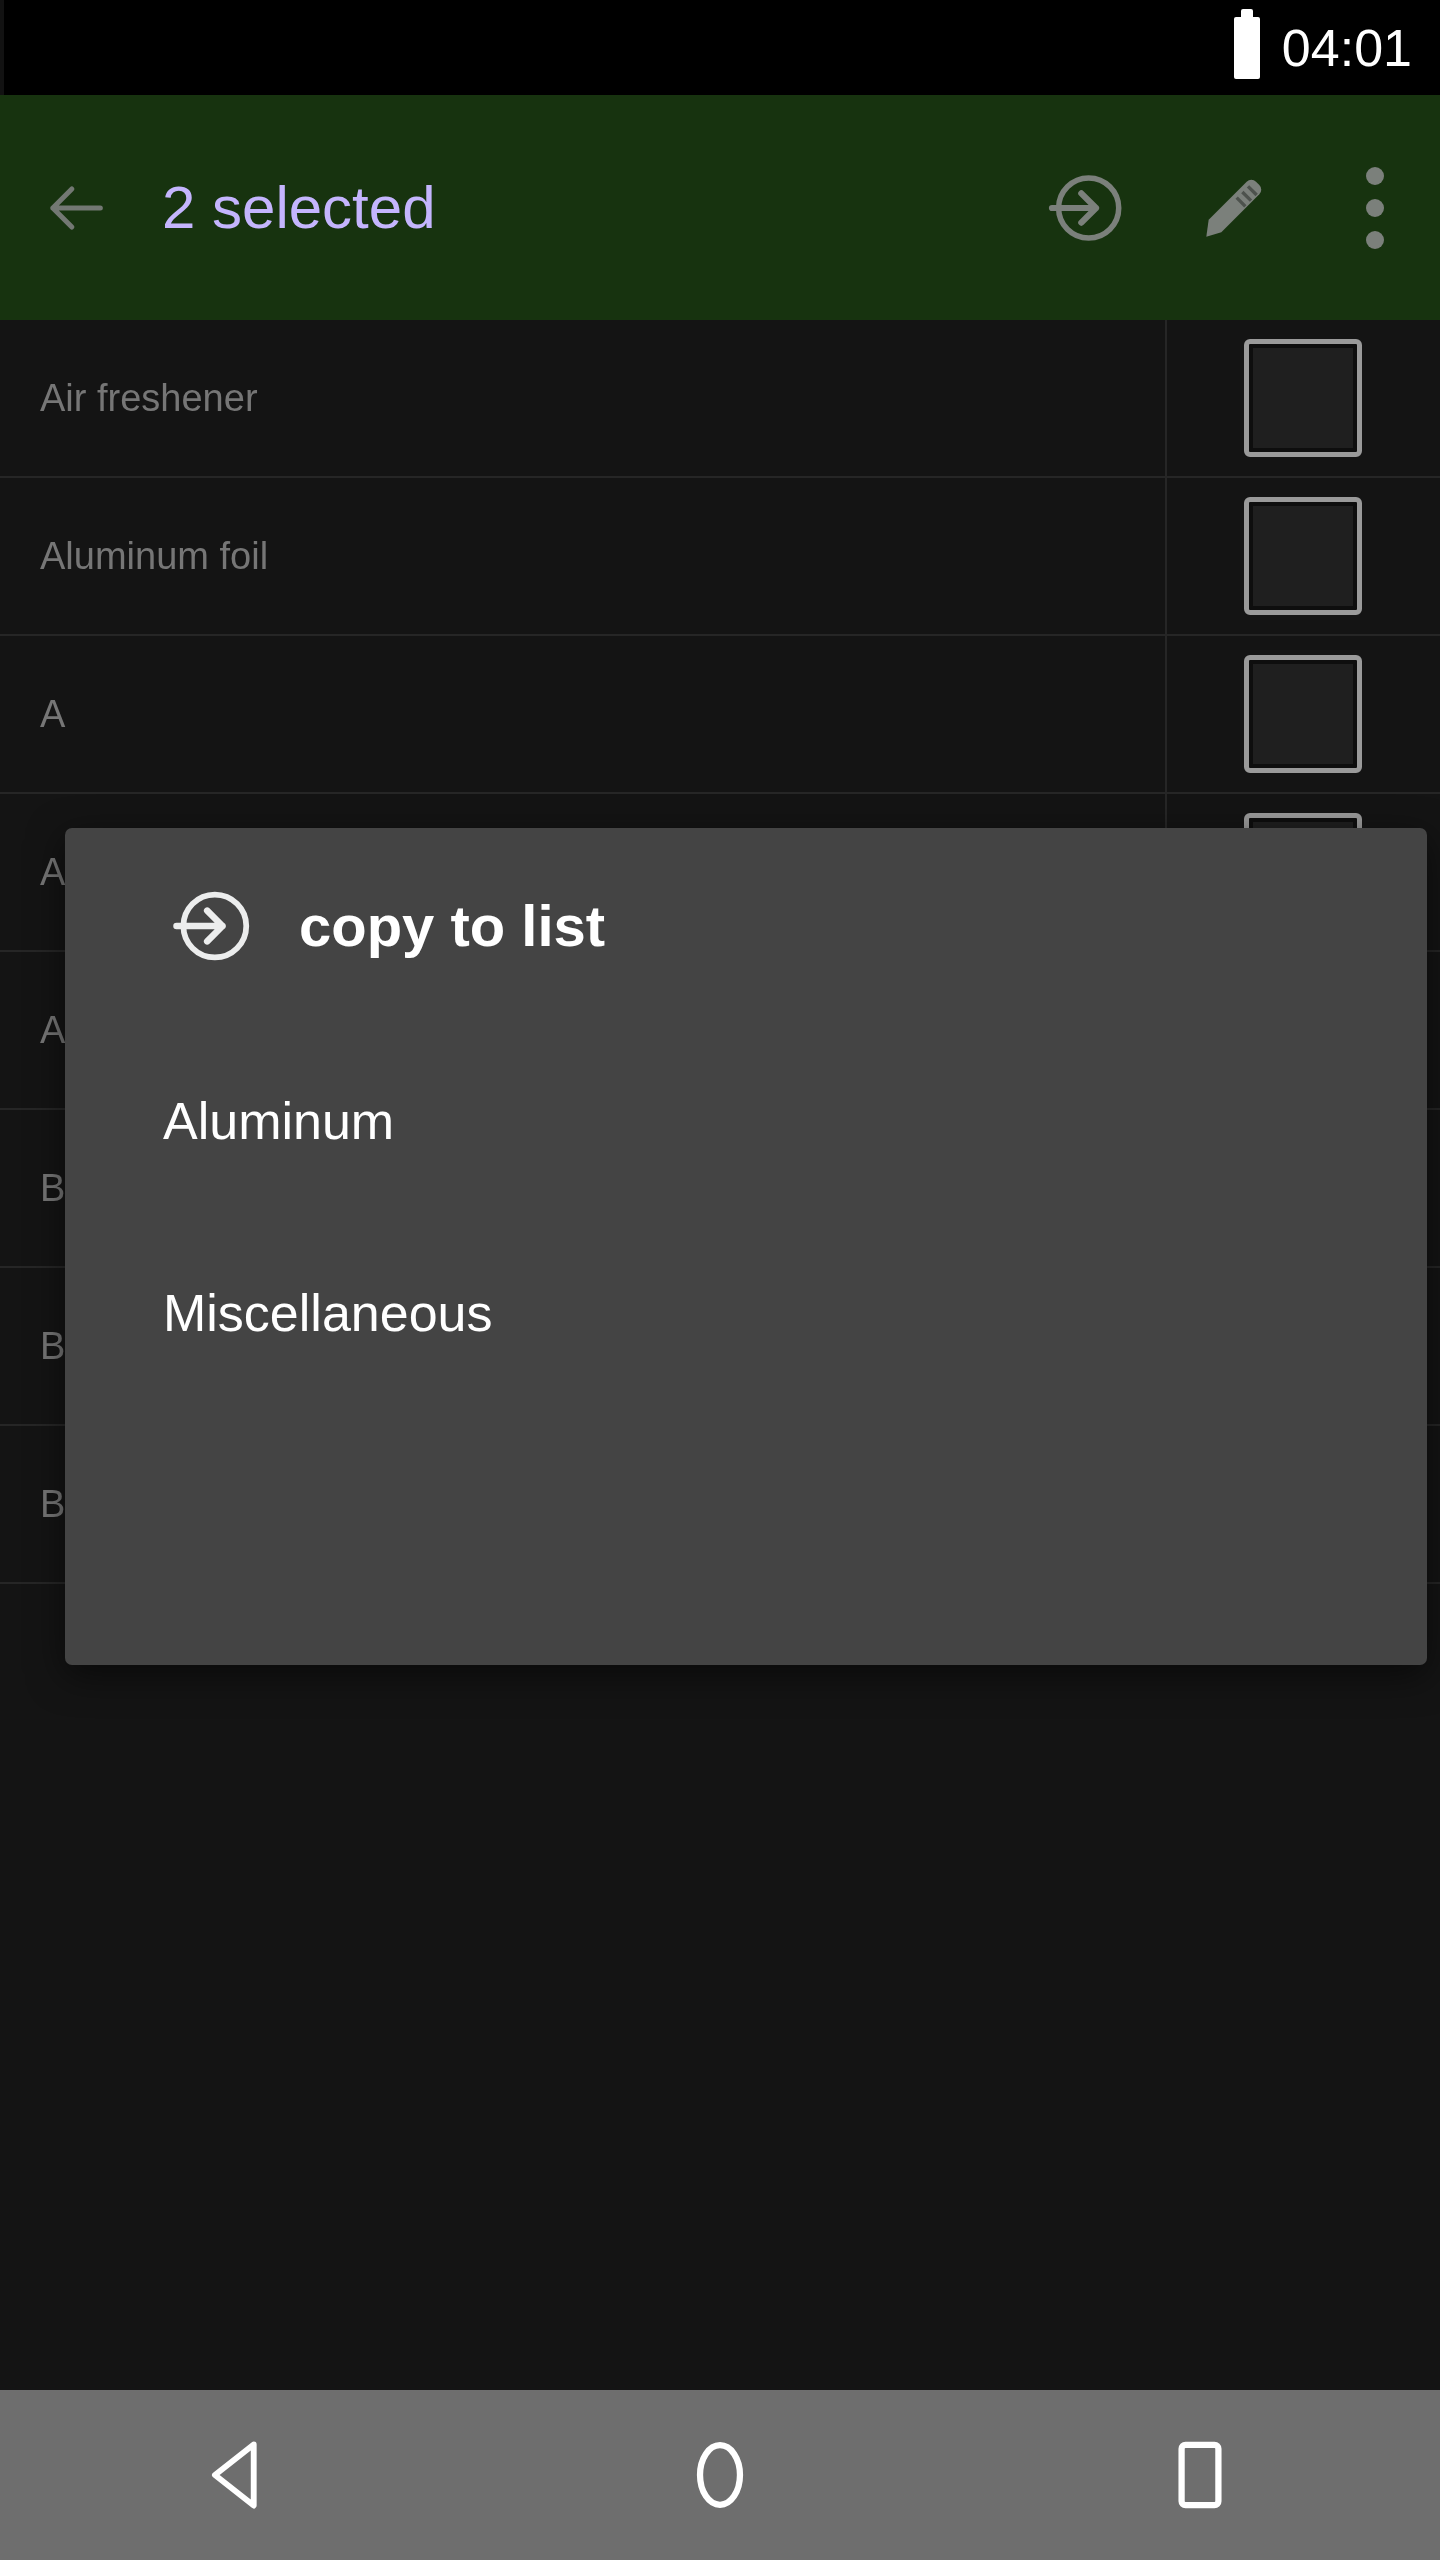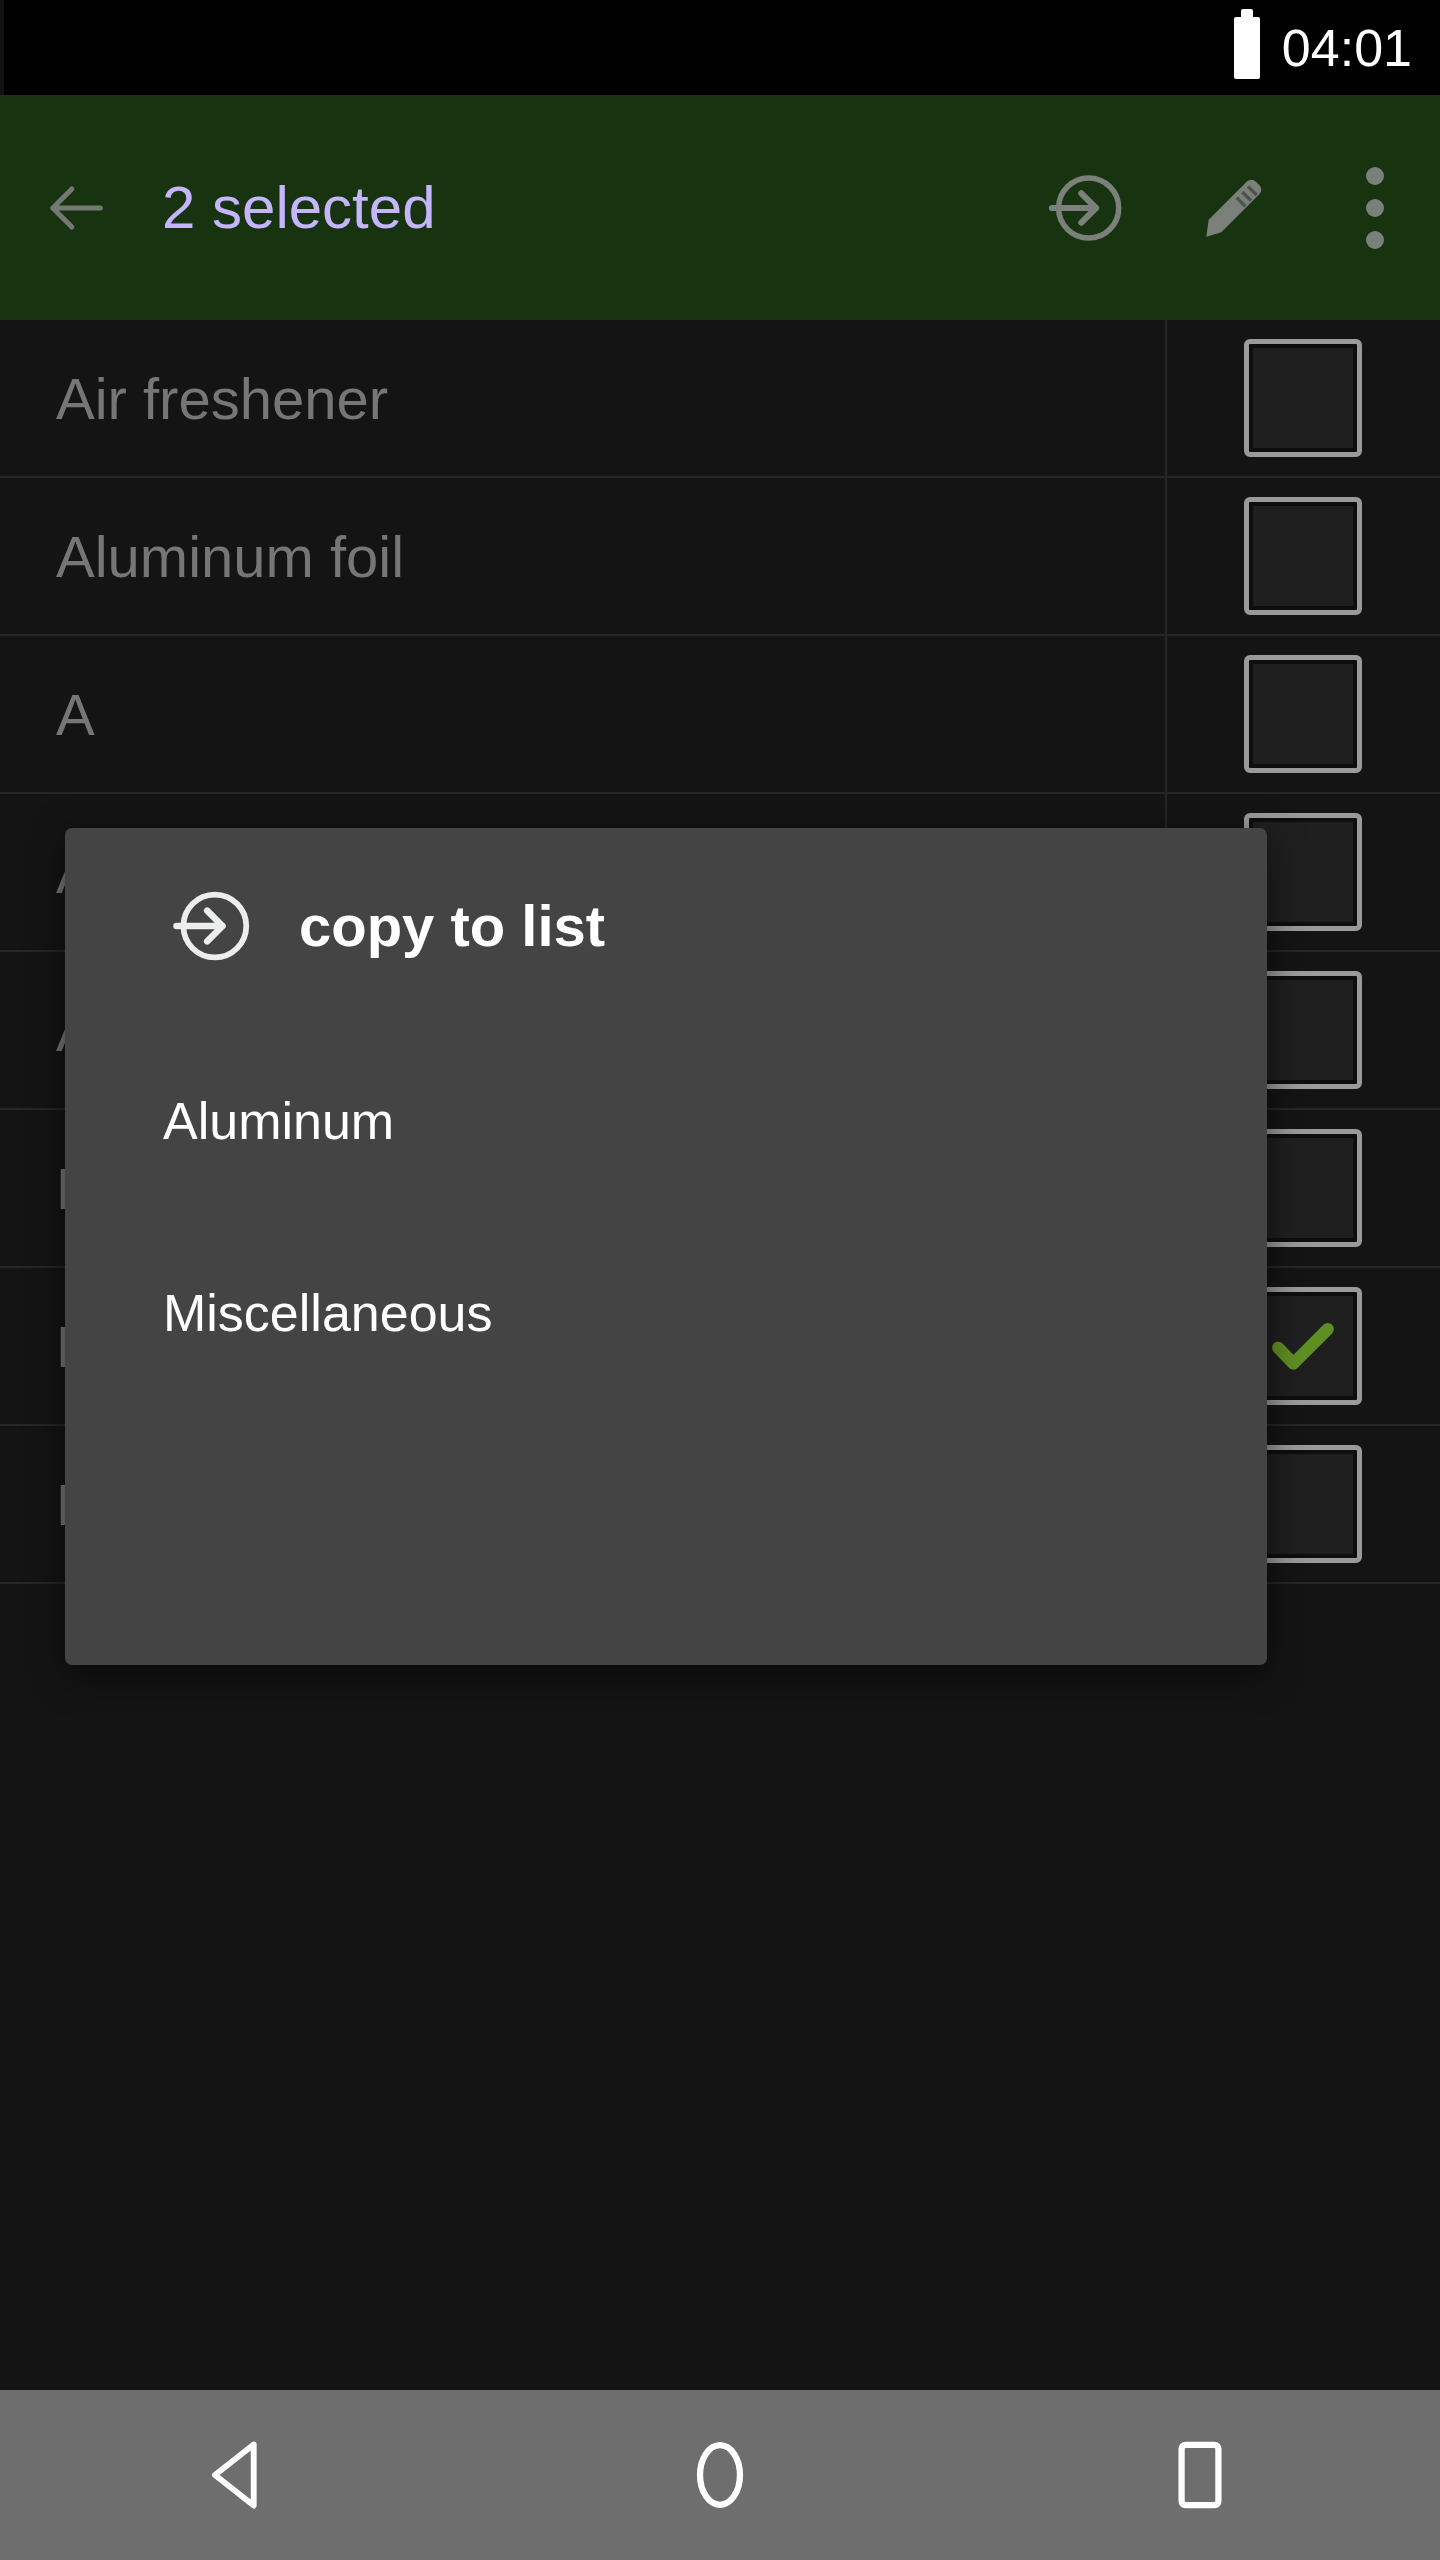--- a/index.html
+++ b/index.html
@@ -28,31 +28,31 @@
   .ab-actions{ display:flex; align-items:center; }
   .ab-btn{ width:150px; height:225px; display:flex; align-items:center; justify-content:center;}
   .ab-btn.dots{ width:130px; }
   .dots-wrap{ display:flex; flex-direction:column; gap:14px; align-items:center;}
   .dot{ width:18px; height:18px; border-radius:50%; background:#7b807b;}
 
   
   .list{ position:absolute; top:320px; left:0; width:1440px; height:2070px; background:#141414; }
   .row{ position:relative; width:1440px; height:158px; display:flex; align-items:center;
         border-bottom:2px solid #262626; }
-  .row-label{ color:#767676; font-size:58px; font-weight:400; padding-left:56px; flex:1;}
+  .row-label{ color:#767676; font-size:38px; font-weight:400; padding-left:40px; flex:1;}
   .row-divider-v{ position:absolute; left:1165px; top:0; width:2px; height:158px; background:#262626;}
   .cb-cell{ width:275px; height:158px; display:flex; align-items:center; justify-content:center;}
   .checkbox{
     width:118px; height:118px; border:5px solid #9a9a9a; border-radius:6px;
     background:#1f1f1f; box-shadow: inset 0 0 0 4px #0e0e0e;
     display:flex; align-items:center; justify-content:center;
   }
   .check-glyph{ width:70px; height:70px; display:block;}
   .dialog{
-    position:absolute; left:65px; top:828px; width:1202px; height:837px;
+    position:absolute; left:65px; top:828px; width:1362px; height:837px;
     background:#444444; border-radius:7px;
     box-shadow:0 10px 36px rgba(0,0,0,.55);
   }
   .dlg-header{ display:flex; align-items:center; height:195px; padding-left:100px; }
   .dlg-title{ color:#fff; font-size:58px; font-weight:700; padding-left:42px;}
   .dlg-items{ padding-top:2px;}
   .dlg-item{ height:192px; display:flex; align-items:center; padding-left:98px;
              color:#ffffff; font-size:52px; font-weight:400;}
 
   

